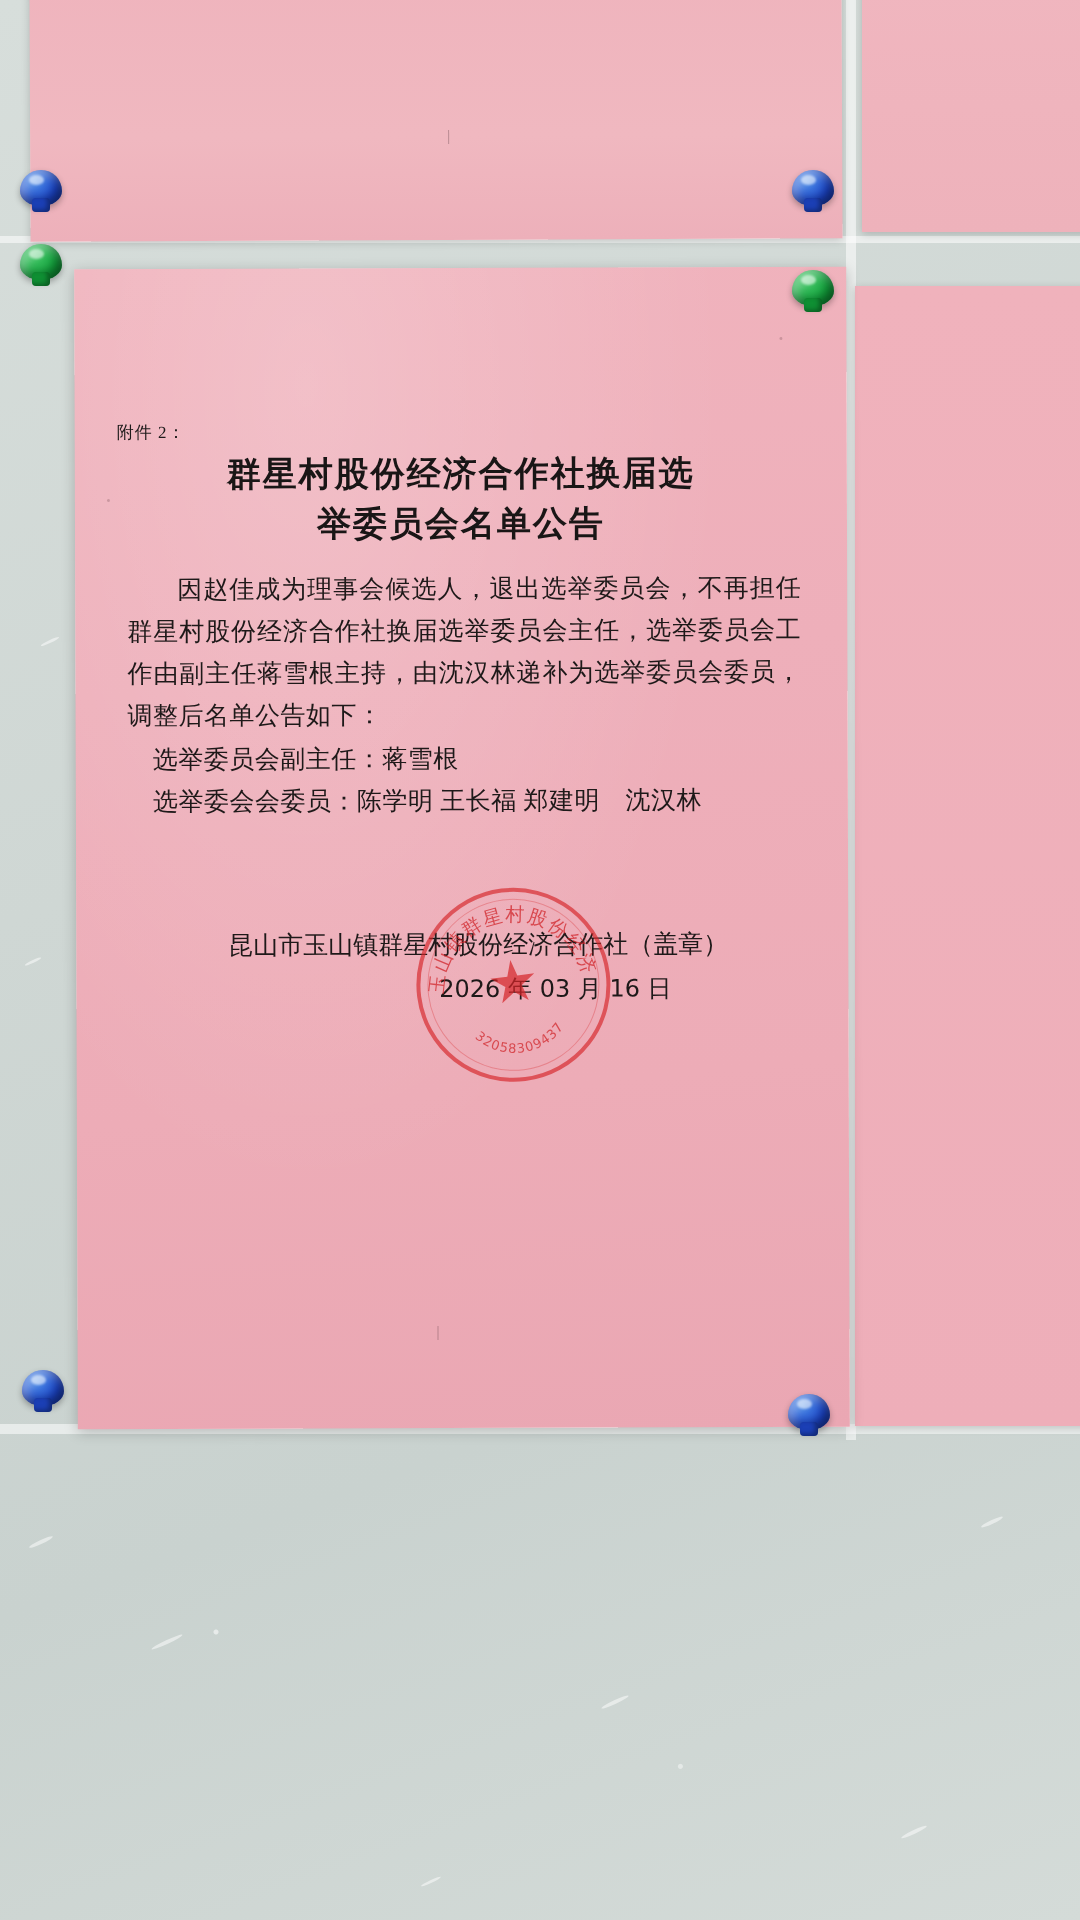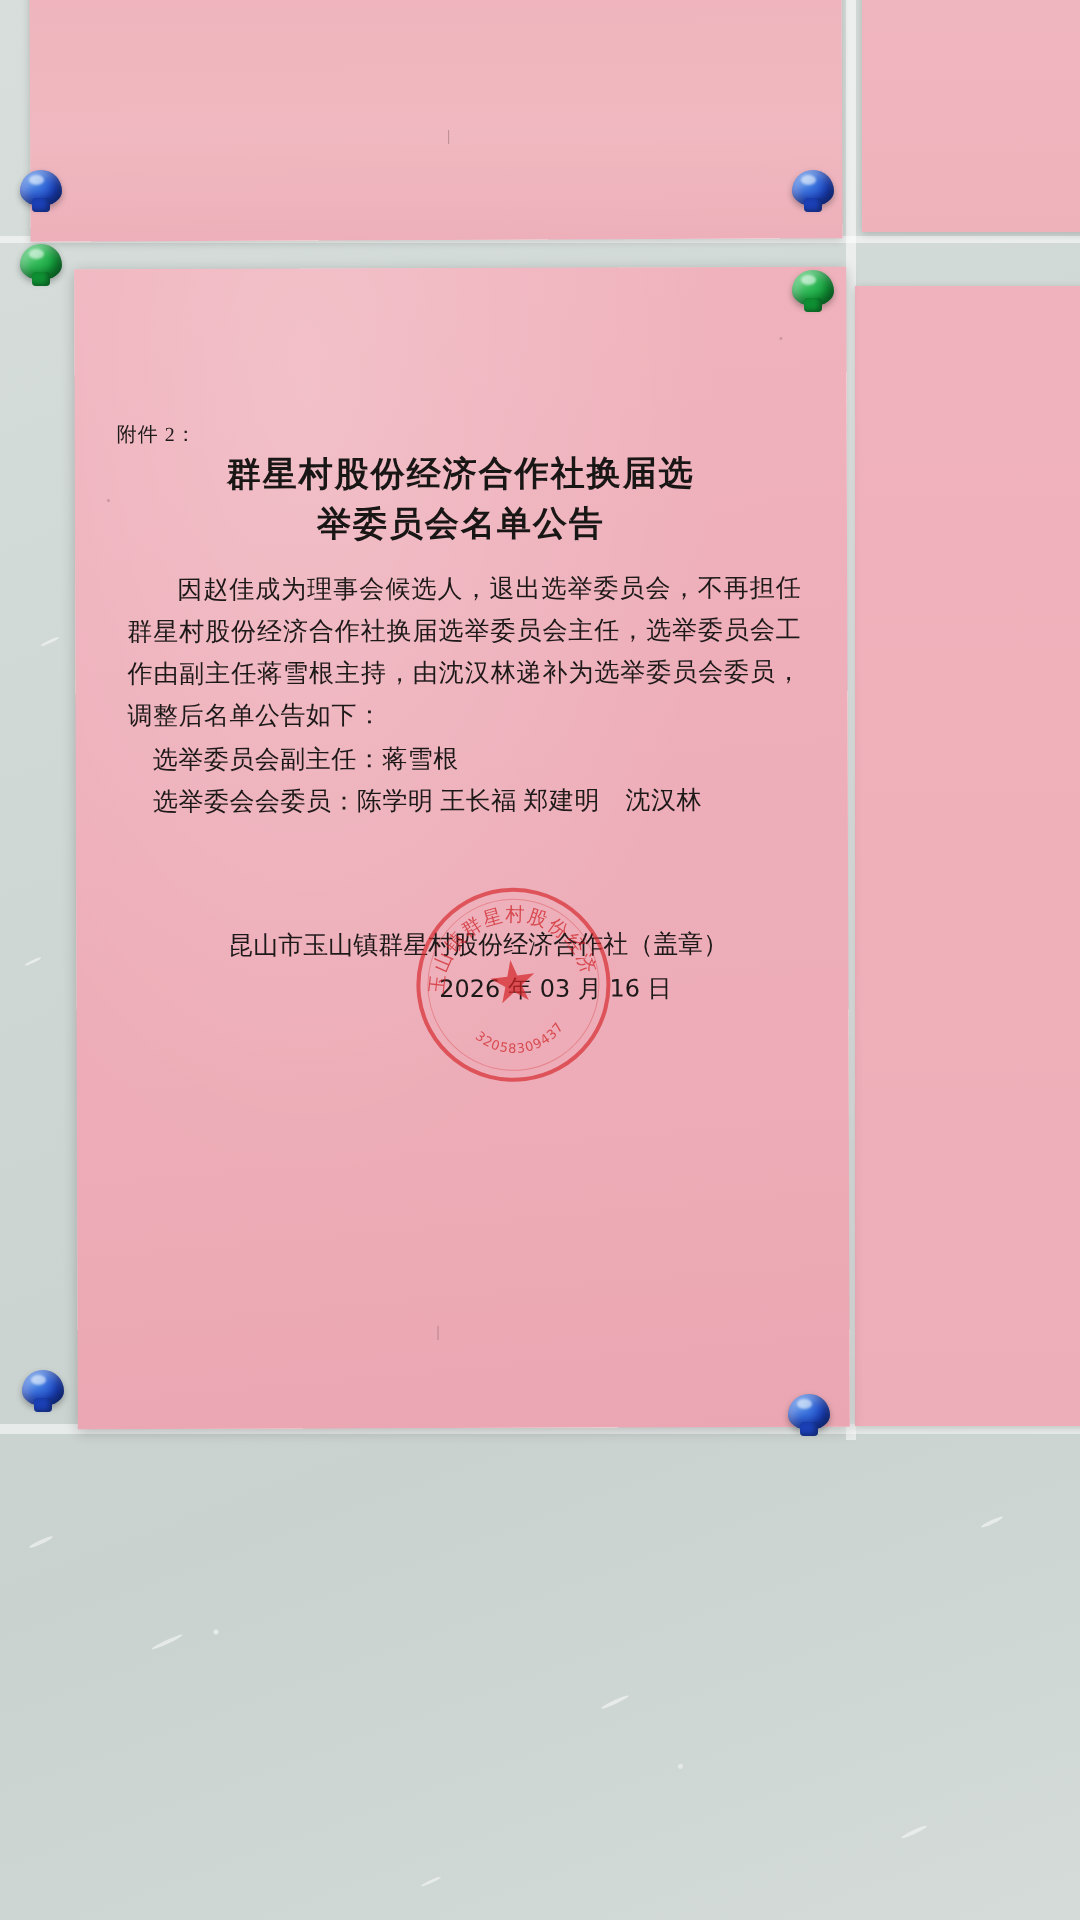--- a/index.html
+++ b/index.html
@@ -83,21 +83,21 @@
     padding: 0;
   }
 
   
   .doc-text { color: #1d1a1a; }
 
   #attach-label {
     position: absolute;
     left: 42px;
     top: 152px;
-    font-size: 20px;
+    font-size: 17px;
     letter-spacing: 1px;
   }
 
   #doc-title {
     position: absolute;
     left: 0;
     right: 0;
     top: 180px;
     text-align: center;
     font-family: "DejaVu Serif", "Liberation Serif", serif;

